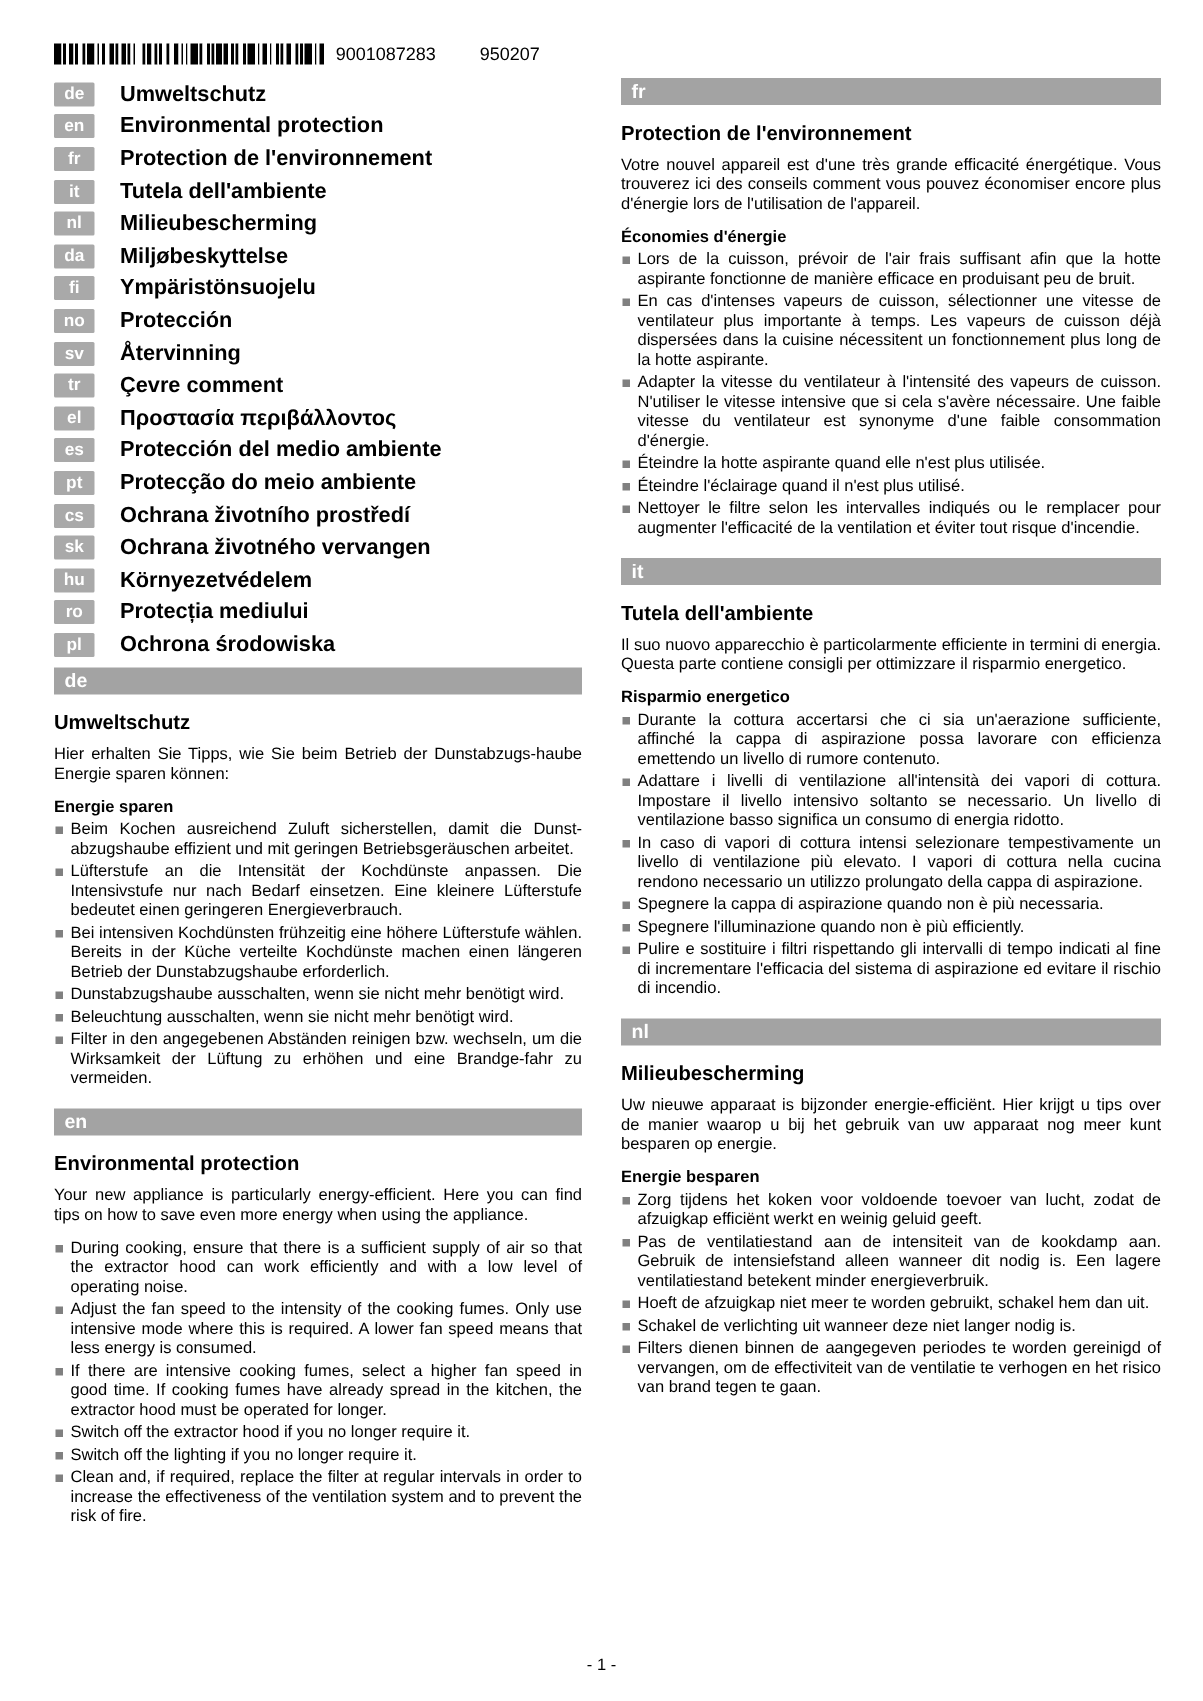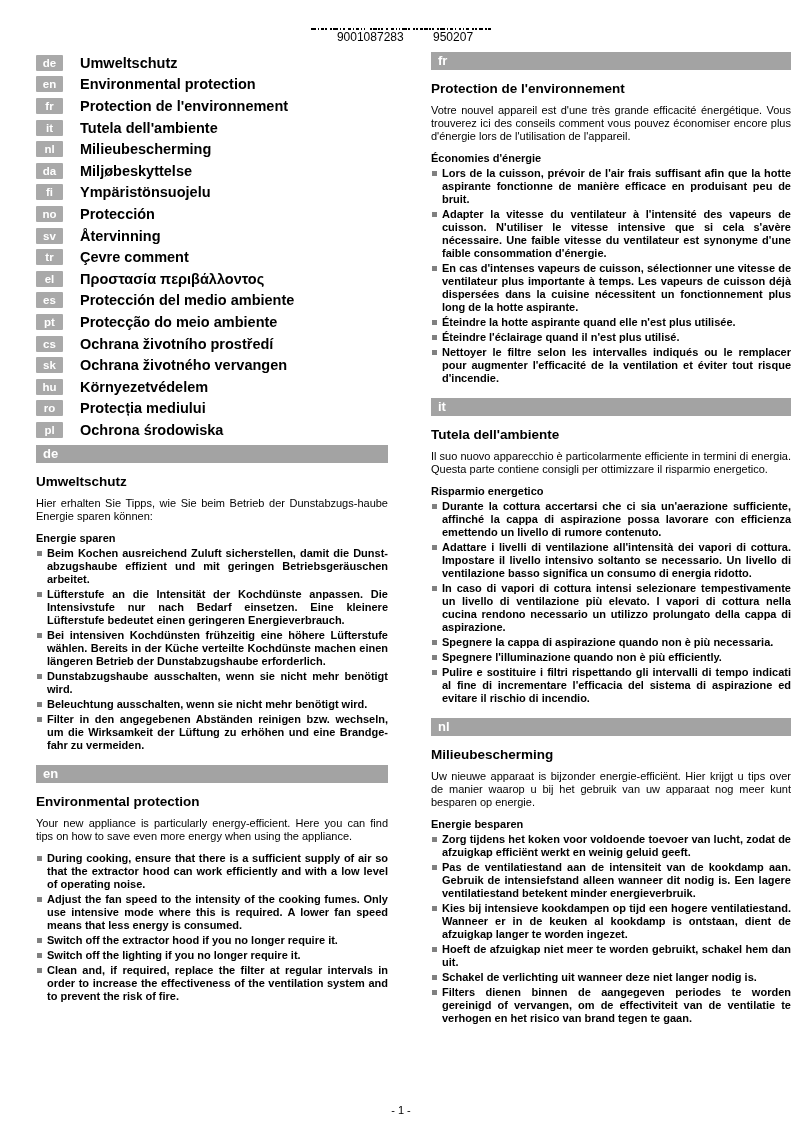--- a/index.html
+++ b/index.html
@@ -1,46 +1,46 @@
 <!DOCTYPE html>
 <html><head>
 <meta charset="utf-8">
 <style>
   * { margin:0; padding:0; box-sizing:border-box; }
   html,body { background:#ffffff; }
   body { font-family:"Liberation Sans", sans-serif; color:#000; }
   .page { position:relative; width:802px; height:1134px; background:#fff; overflow:hidden; margin:0 auto; }
   .content { position:absolute; top:28px; left:36px; right:28px; }
 
-  .barcode-row { display:flex; align-items:center; height:16px; margin-bottom:8px;flex-direction:column; }
+  .barcode-row { display:flex; align-items:center; height:16px; margin-bottom:8px; }
   .barcode { display:flex; align-items:stretch; height:14px; margin-right:6px; }
   .barcode i { display:block; height:100%; }
   .barcode i.b { background:#000; }
   .barcode i.w { background:#fff; }
   .barcode-text { font-size:12px; }
   .barcode-text .num { margin-right:26px; }
 
-  .columns { display:flex; margin-top:6px;gap:17px; }
+  .columns { display:flex; margin-top:6px; }
   .col-left  { width:352px; margin-right:26px; flex:none; }
   .col-right { width:360px; flex:none; }
 
   .lang-index { margin-bottom:4px; }
   .lang-row { display:flex; align-items:center; height:21.6px; }
   .lang-badge { width:27px; height:16px; flex:none; background:#a9a9a9; color:#fff;
     font-weight:bold; font-size:11.5px; display:flex; align-items:center; justify-content:center;
     border-radius:1px; margin-right:17px; }
   .lang-title { font-weight:bold; font-size:14.5px; white-space:nowrap; }
 
   .lang-bar { height:18px; background:#a3a3a3; color:#fff; font-weight:bold; font-size:13px;
     line-height:18px; padding-left:7px; margin:13px 0 11px 0; }
   .section:first-child .lang-bar { margin-top:0; }
   .section-title { font-size:13.5px; font-weight:bold; margin:0 0 8px 0; }
   .section-intro { font-size:11px; line-height:13px; text-align:justify; margin-bottom:9px; }
   .section-subheading { font-size:11px; font-weight:bold; margin-bottom:3px; }
-  .bullets { list-style:none;font-weight:bold; }
+  .bullets { list-style:none; }
   .bullets li { font-size:11px; line-height:13px; text-align:justify; position:relative;
     padding-left:11px; margin-bottom:2px; }
   .bullets li::before { content:""; position:absolute; left:1px; top:4px; width:5px; height:5px; background:#808080; }
 
   .footer { position:absolute; left:0; right:0; bottom:18px; text-align:center; font-size:11px; }
 </style>
 </head>
 <body>
 
 <div class="page">
@@ -248,38 +248,39 @@
               </ul>
   </div>
 
   <div class="section">
     <div class="lang-bar">en</div>
     <div class="section-title">Environmental protection</div>
     <div class="section-intro">Your new appliance is particularly energy-efficient. Here you can find tips on how to save even more energy when using the appliance.</div>
     <ul class="bullets">
                 <li>During cooking, ensure that there is a sufficient supply of air so that the extractor hood can work efficiently and with a low level of operating noise.</li>
                 <li>Adjust the fan speed to the intensity of the cooking fumes. Only use intensive mode where this is required. A lower fan speed means that less energy is consumed.</li>
+                <li>If there are intensive cooking fumes, select a higher fan speed in good time. If cooking fumes have already spread in the kitchen, the extractor hood must be operated for longer.</li>
                 <li>Switch off the extractor hood if you no longer require it.</li>
                 <li>Switch off the lighting if you no longer require it.</li>
                 <li>Clean and, if required, replace the filter at regular intervals in order to increase the effectiveness of the ventilation system and to prevent the risk of fire.</li>
               </ul>
   </div>
 </div>
       </div>
       <div class="col-right">
         <div class="sections">
   <div class="section">
     <div class="lang-bar">fr</div>
     <div class="section-title">Protection de l'environnement</div>
     <div class="section-intro">Votre nouvel appareil est d'une très grande efficacité énergétique. Vous trouverez ici des conseils comment vous pouvez économiser encore plus d'énergie lors de l'utilisation de l'appareil.</div>
     <div class="section-subheading">Économies d'énergie</div>
     <ul class="bullets">
                 <li>Lors de la cuisson, prévoir de l'air frais suffisant afin que la hotte aspirante fonctionne de manière efficace en produisant peu de bruit.</li>
+                <li>En cas d'intenses vapeurs de cuisson, sélectionner une vitesse de ventilateur plus importante à temps. Les vapeurs de cuisson déjà dispersées dans la cuisine nécessitent un fonctionnement plus long de la hotte aspirante.</li>
                 <li>Adapter la vitesse du ventilateur à l'intensité des vapeurs de cuisson. N'utiliser le vitesse intensive que si cela s'avère nécessaire. Une faible vitesse du ventilateur est synonyme d'une faible consommation d'énergie.</li>
-                <li>En cas d'intenses vapeurs de cuisson, sélectionner une vitesse de ventilateur plus importante à temps. Les vapeurs de cuisson déjà dispersées dans la cuisine nécessitent un fonctionnement plus long de la hotte aspirante.</li>
                 <li>Éteindre la hotte aspirante quand elle n'est plus utilisée.</li>
                 <li>Éteindre l'éclairage quand il n'est plus utilisé.</li>
                 <li>Nettoyer le filtre selon les intervalles indiqués ou le remplacer pour augmenter l'efficacité de la ventilation et éviter tout risque d'incendie.</li>
               </ul>
   </div>
 
   <div class="section">
     <div class="lang-bar">it</div>
     <div class="section-title">Tutela dell'ambiente</div>
     <div class="section-intro">Il suo nuovo apparecchio è particolarmente efficiente in termini di energia. Questa parte contiene consigli per ottimizzare il risparmio energetico.</div>
@@ -295,21 +296,20 @@
   </div>
 
   <div class="section">
     <div class="lang-bar">nl</div>
     <div class="section-title">Milieubescherming</div>
     <div class="section-intro">Uw nieuwe apparaat is bijzonder energie-efficiënt. Hier krijgt u tips over de manier waarop u bij het gebruik van uw apparaat nog meer kunt besparen op energie.</div>
     <div class="section-subheading">Energie besparen</div>
     <ul class="bullets">
                 <li>Zorg tijdens het koken voor voldoende toevoer van lucht, zodat de afzuigkap efficiënt werkt en weinig geluid geeft.</li>
                 <li>Pas de ventilatiestand aan de intensiteit van de kookdamp aan. Gebruik de intensiefstand alleen wanneer dit nodig is. Een lagere ventilatiestand betekent minder energieverbruik.</li>
-                <li>Kies bij intensieve kookdampen op tijd een hogere ventilatiestand. Wanneer er in de keuken al kookdamp is ontstaan, dient de afzuigkap langer te worden ingezet.</li>
                 <li>Hoeft de afzuigkap niet meer te worden gebruikt, schakel hem dan uit.</li>
                 <li>Schakel de verlichting uit wanneer deze niet langer nodig is.</li>
                 <li>Filters dienen binnen de aangegeven periodes te worden gereinigd of vervangen, om de effectiviteit van de ventilatie te verhogen en het risico van brand tegen te gaan.</li>
               </ul>
   </div>
 </div>
       </div>
     </div>
 
   </div>

